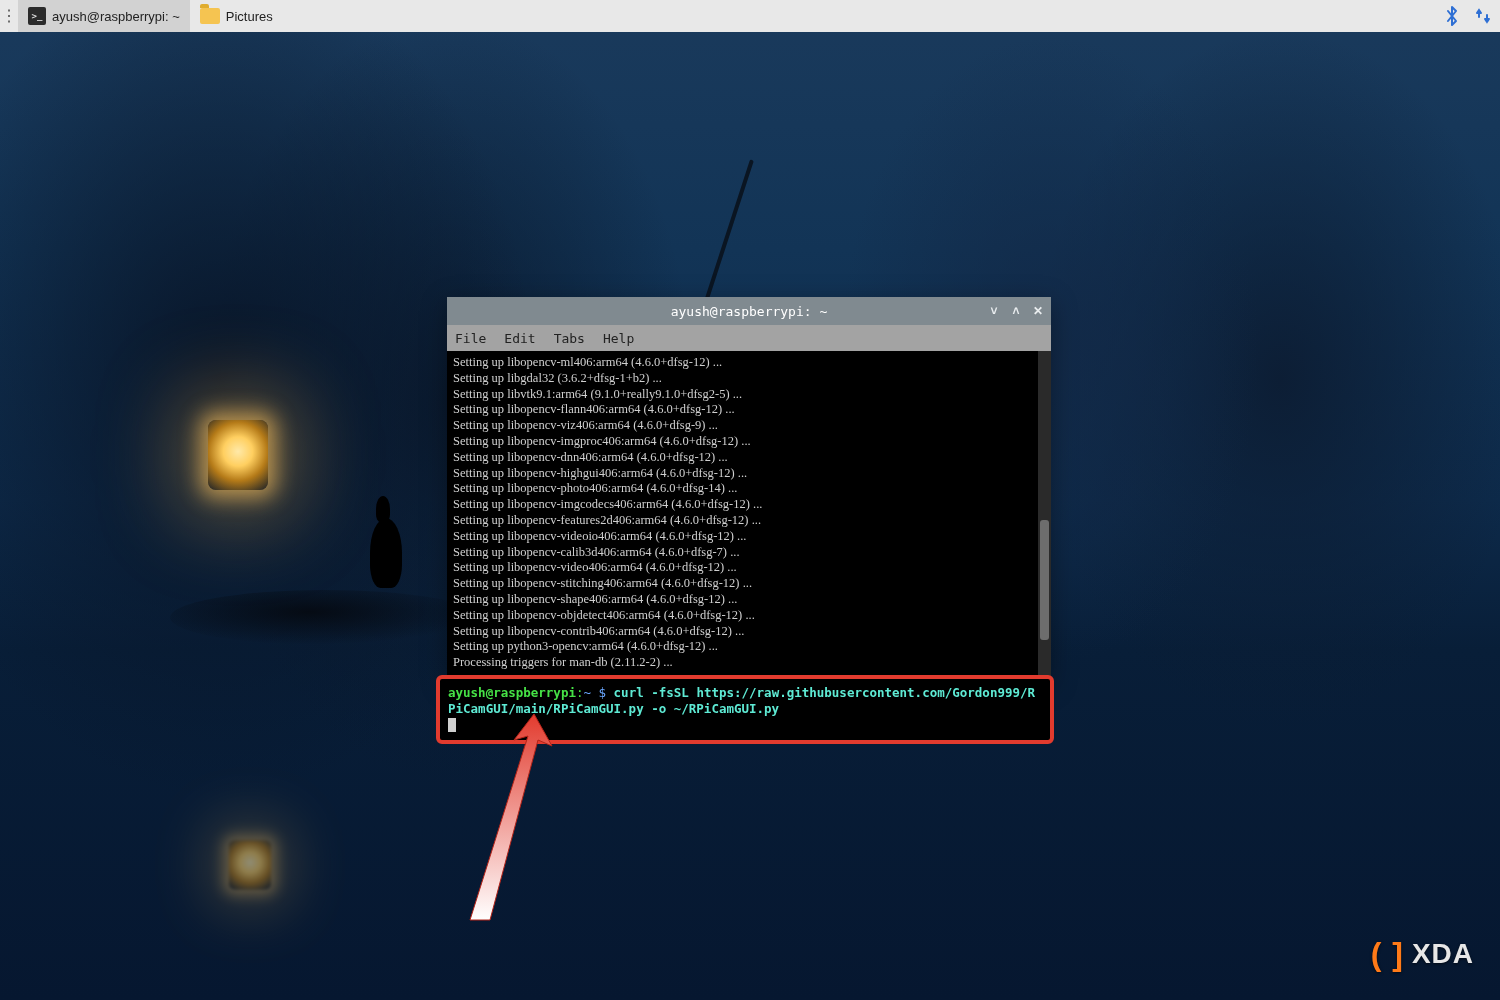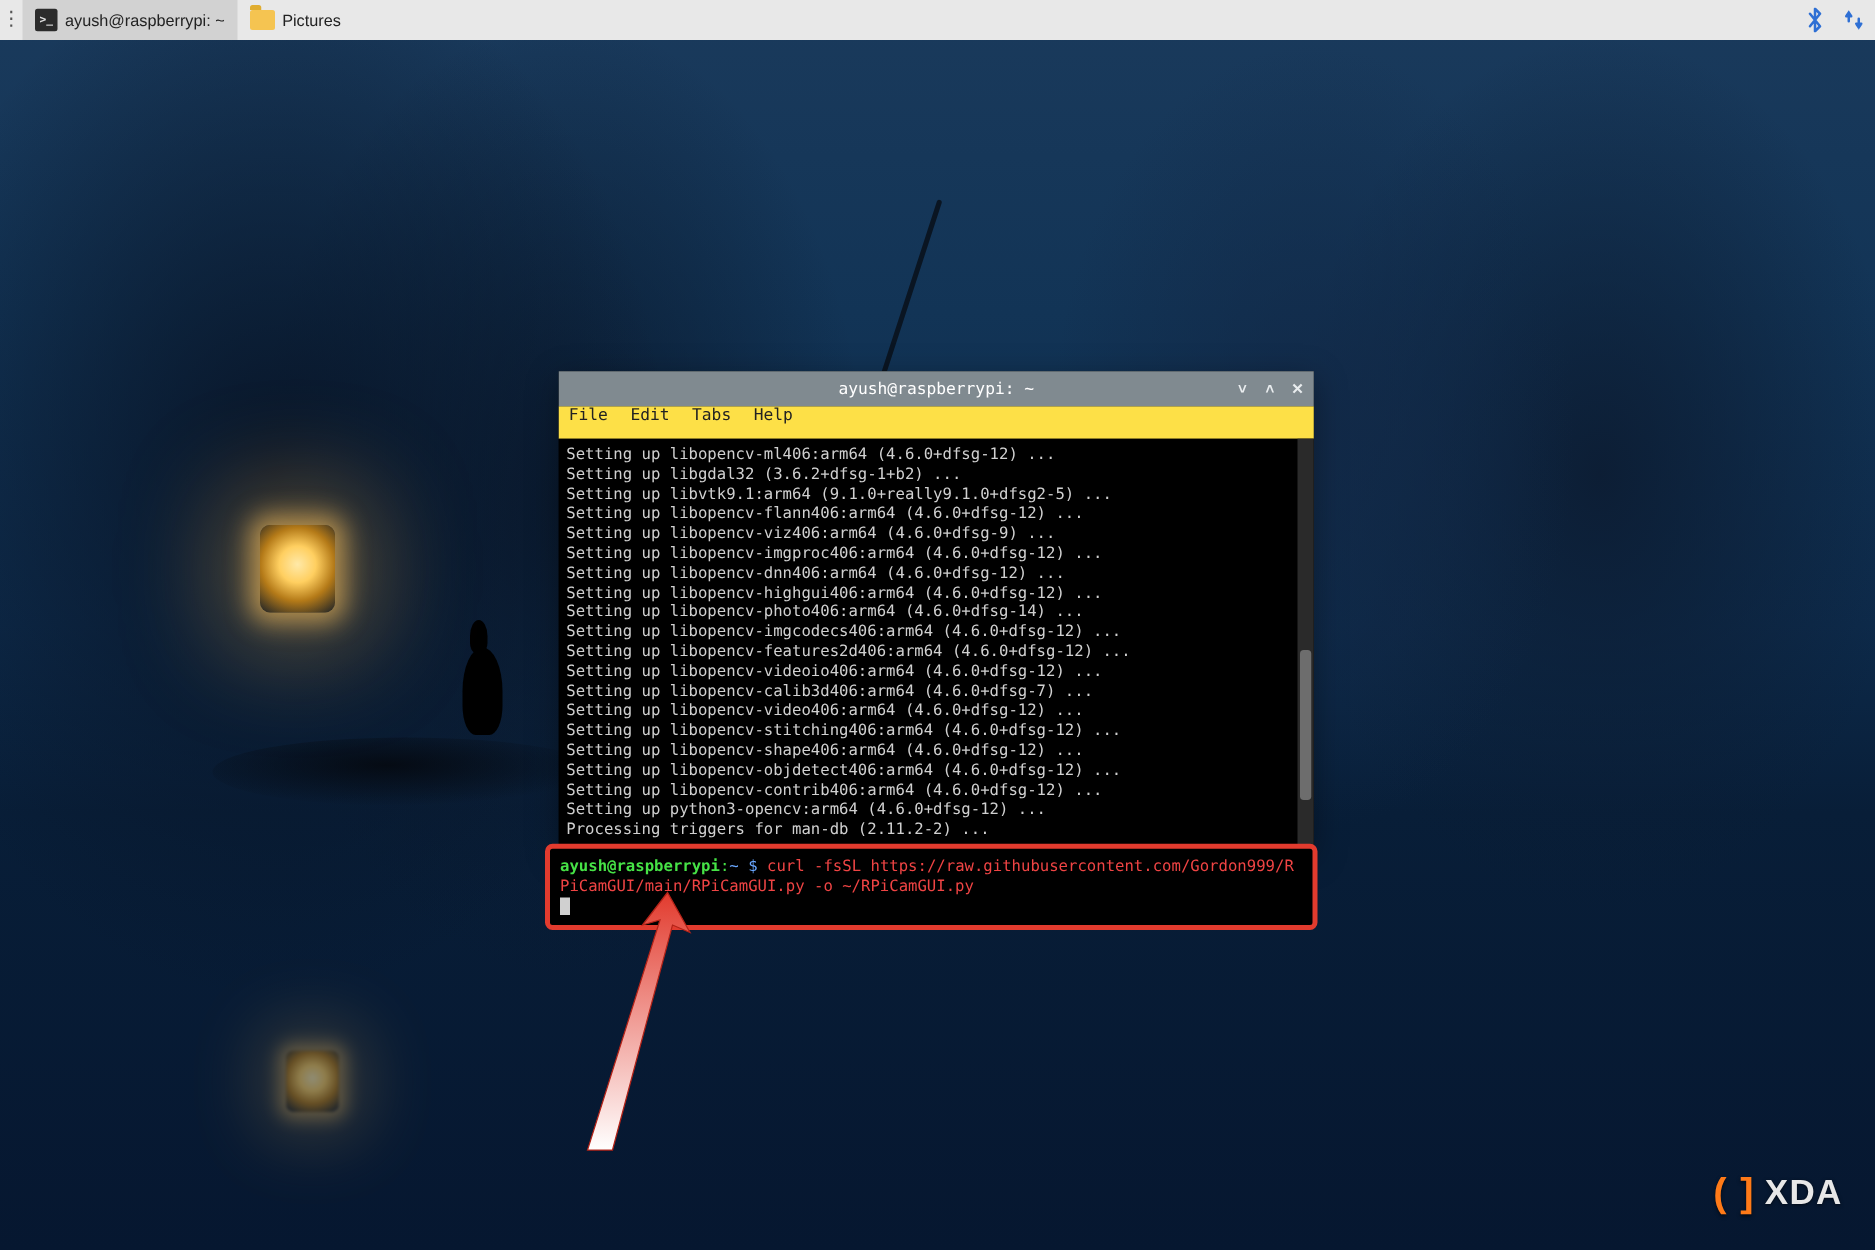--- a/index.html
+++ b/index.html
@@ -55,45 +55,45 @@
     position:absolute; left:447px; top:297px; width:604px;
     background:#000; box-shadow:0 6px 24px rgba(0,0,0,0.35); font-family:"DejaVu Sans Mono","Menlo",monospace;
   }
   .titlebar {
     height:28px; background:#808a90; color:#fff; font-size:13px;
     display:flex; align-items:center; justify-content:center; position:relative;
   }
   .winbtns { position:absolute; right:6px; top:0; height:28px; display:flex; align-items:center; gap:8px; }
   .winbtns span { width:14px; height:14px; display:flex; align-items:center; justify-content:center; font:700 12px/1 sans-serif; color:#e9edef; cursor:pointer; }
   .menubar {
-    height:26px; background:#fde047; color:#222; font-size:13px;
-    display:flex; align-items:flex-start; padding:0 8px; gap:18px;
+    height:26px; background:#a3a3a3; color:#222; font-size:13px;
+    display:flex; align-items:center; padding:0 8px; gap:18px;
   }
   .menubar span { cursor:pointer; }
   .termbody {
     position:relative; background:#000; color:#d0d0d0;
     font-size:12.5px; line-height:15.8px; padding:4px 6px 4px 6px;
     height:329px; overflow:hidden;
   }
-  .termbody .line { white-space:pre; }
+  .termbody .line { white-space:pre;font-family:Liberation Serif, serif; }
   .scrollbar { position:absolute; right:0; top:54px; bottom:0; width:13px; background:#2a2a2a; }
   .scrollbar .thumb { position:absolute; left:2px; right:2px; bottom:40px; height:120px; background:#6d6d6d; border-radius:3px; }
 
   
   .cmdbox {
     position:absolute; left:436px; top:675px; width:618px; padding:6px 8px 8px 8px;
     border:4px solid #e23b2e; border-radius:6px; background:#000;
     font:12.5px/15.8px "DejaVu Sans Mono","Menlo",monospace;
   }
   .cmdbox .row { white-space:pre-wrap; word-break:break-all; }
   .p-user { color:#46e246; font-weight:600; }
   .p-colon { color:#46e246; }
   .p-path { color:#6aa7ff; }
   .p-dollar { color:#6aa7ff; }
-  .p-cmd { color:#ef4444; }
+  .p-cmd { color:#5eead4;font-weight:bold; }
   .cursor { display:inline-block; width:8px; height:14px; background:#d0d0d0; vertical-align:text-bottom; }
 
   
   .arrow { position:absolute; left:430px; top:710px; width:140px; height:220px; pointer-events:none; }
 
   
   .watermark {
     position:absolute; right:26px; bottom:30px; display:flex; align-items:center; gap:8px;
     color:#e7e7e7; font:700 28px/1 "Arial",sans-serif; letter-spacing:1px;
     text-shadow:0 1px 3px rgba(0,0,0,0.6);

